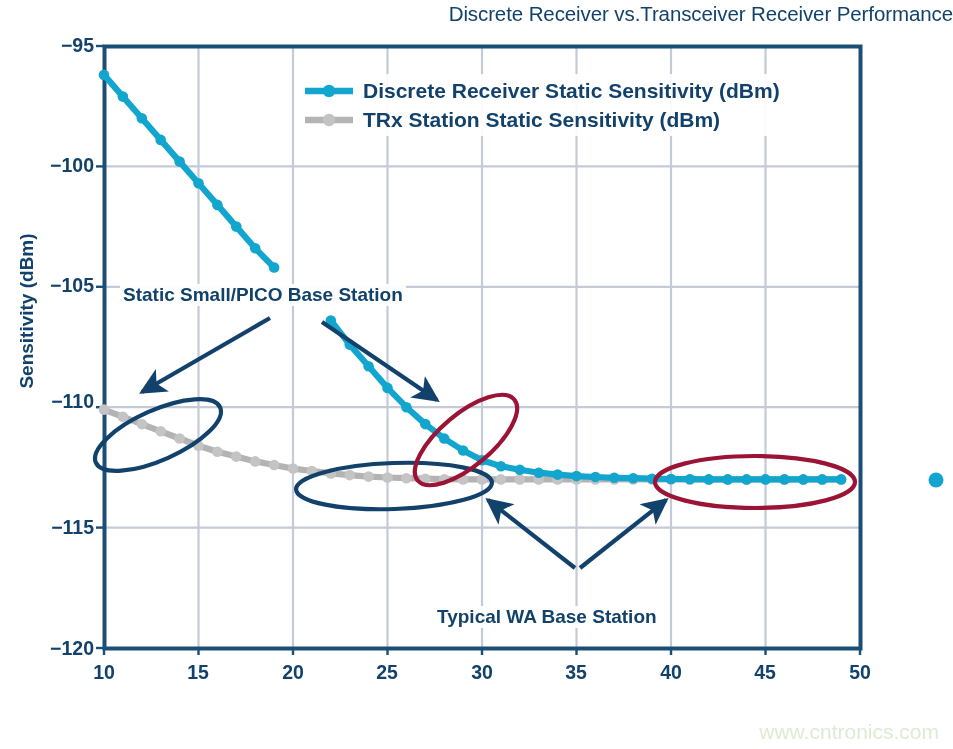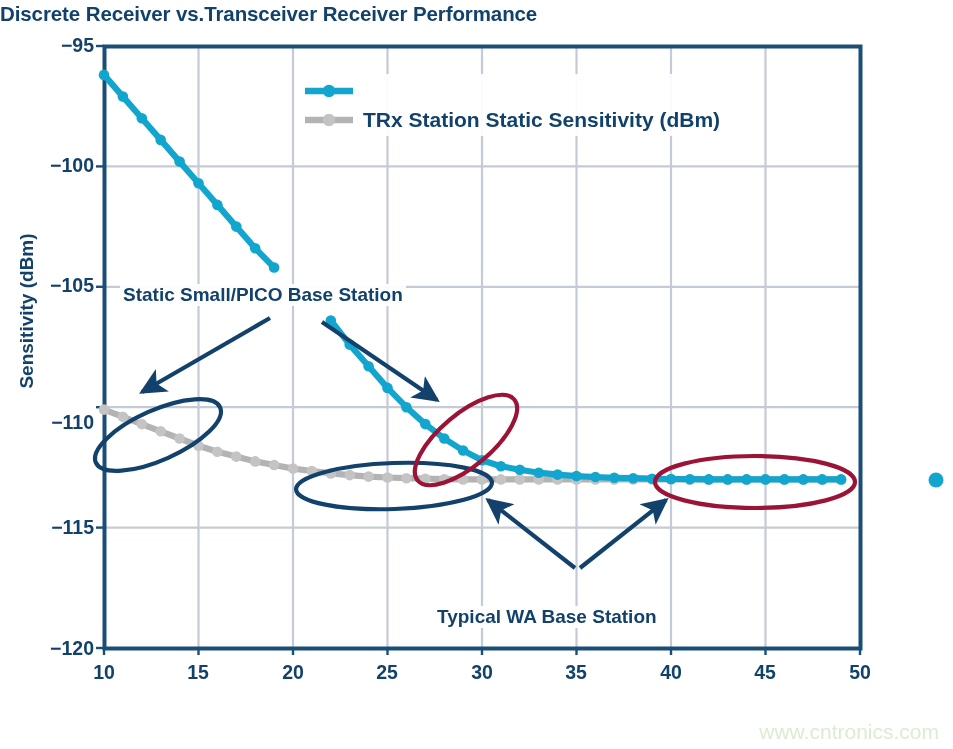--- a/index.html
+++ b/index.html
@@ -15,23 +15,23 @@
     width: 953px;
     height: 749px;
     background: #ffffff;
     overflow: hidden;
   }
   .chart-title {
     position: absolute;
     left: 0;
     top: 2px;
     width: 953px;
-    text-align: left;
+    text-align: right;
     font-size: 20.5px;
-    font-weight: bold;
+    font-weight: normal;
     color: #12426B;
     letter-spacing: -0.1px;
   }
   .y-axis-title {
     position: absolute;
     left: -88px;
     top: 300px;
     width: 230px;
     text-align: center;
     transform: rotate(-90deg);
@@ -117,21 +117,21 @@
 
 <div id="root">
 
   <div class="chart-title">Discrete Receiver vs.Transceiver Receiver Performance</div>
 
   <div class="y-axis-title">Sensitivity (dBm)</div>
 
   <div class="tick-label ytick" style="top:34px;">−95</div>
   <div class="tick-label ytick" style="top:154px;">−100</div>
   <div class="tick-label ytick" style="top:274px;">−105</div>
-  <div class="tick-label ytick" style="top:411px;">−110</div>
+  <div class="tick-label ytick" style="top:390px;">−110</div>
   <div class="tick-label ytick" style="top:516px;">−115</div>
   <div class="tick-label ytick" style="top:637px;">−120</div>
 
   <div class="tick-label xtick" style="left:74px;top:661px;">10</div>
   <div class="tick-label xtick" style="left:168px;top:661px;">15</div>
   <div class="tick-label xtick" style="left:263px;top:661px;">20</div>
   <div class="tick-label xtick" style="left:357px;top:661px;">25</div>
   <div class="tick-label xtick" style="left:452px;top:661px;">30</div>
   <div class="tick-label xtick" style="left:546px;top:661px;">35</div>
   <div class="tick-label xtick" style="left:641px;top:661px;">40</div>
@@ -279,20 +279,21 @@
 
   <div class="annot" style="left:120px;top:284px;background:rgba(255,255,255,0.93);padding:0 3px;">Static Small/PICO Base Station</div>
   <div class="annot" style="left:434px;top:572px;background:rgba(255,255,255,0.93);padding:0 3px;margin-top:34px;">Typical WA Base Station</div>
 
   <div class="legend-box">
     <div class="legend-row">
       <svg class="legend-swatch" viewBox="0 0 50 24">
         <line x1="1" y1="12" x2="49" y2="12" stroke="#12A5CE" stroke-width="6.5"></line>
         <circle cx="25" cy="12" r="6.2" fill="#12A5CE"></circle>
       </svg>
+      <span class="legend-label">Discrete Receiver Static Sensitivity (dBm)</span>
     </div>
     <div class="legend-row">
       <svg class="legend-swatch" viewBox="0 0 50 24">
         <line x1="1" y1="12" x2="49" y2="12" stroke="#B3B3B3" stroke-width="6.5"></line>
         <circle cx="25" cy="12" r="6.2" fill="#C3C3C3"></circle>
       </svg>
       <span class="legend-label">TRx Station Static Sensitivity (dBm)</span>
     </div>
   </div>
 

